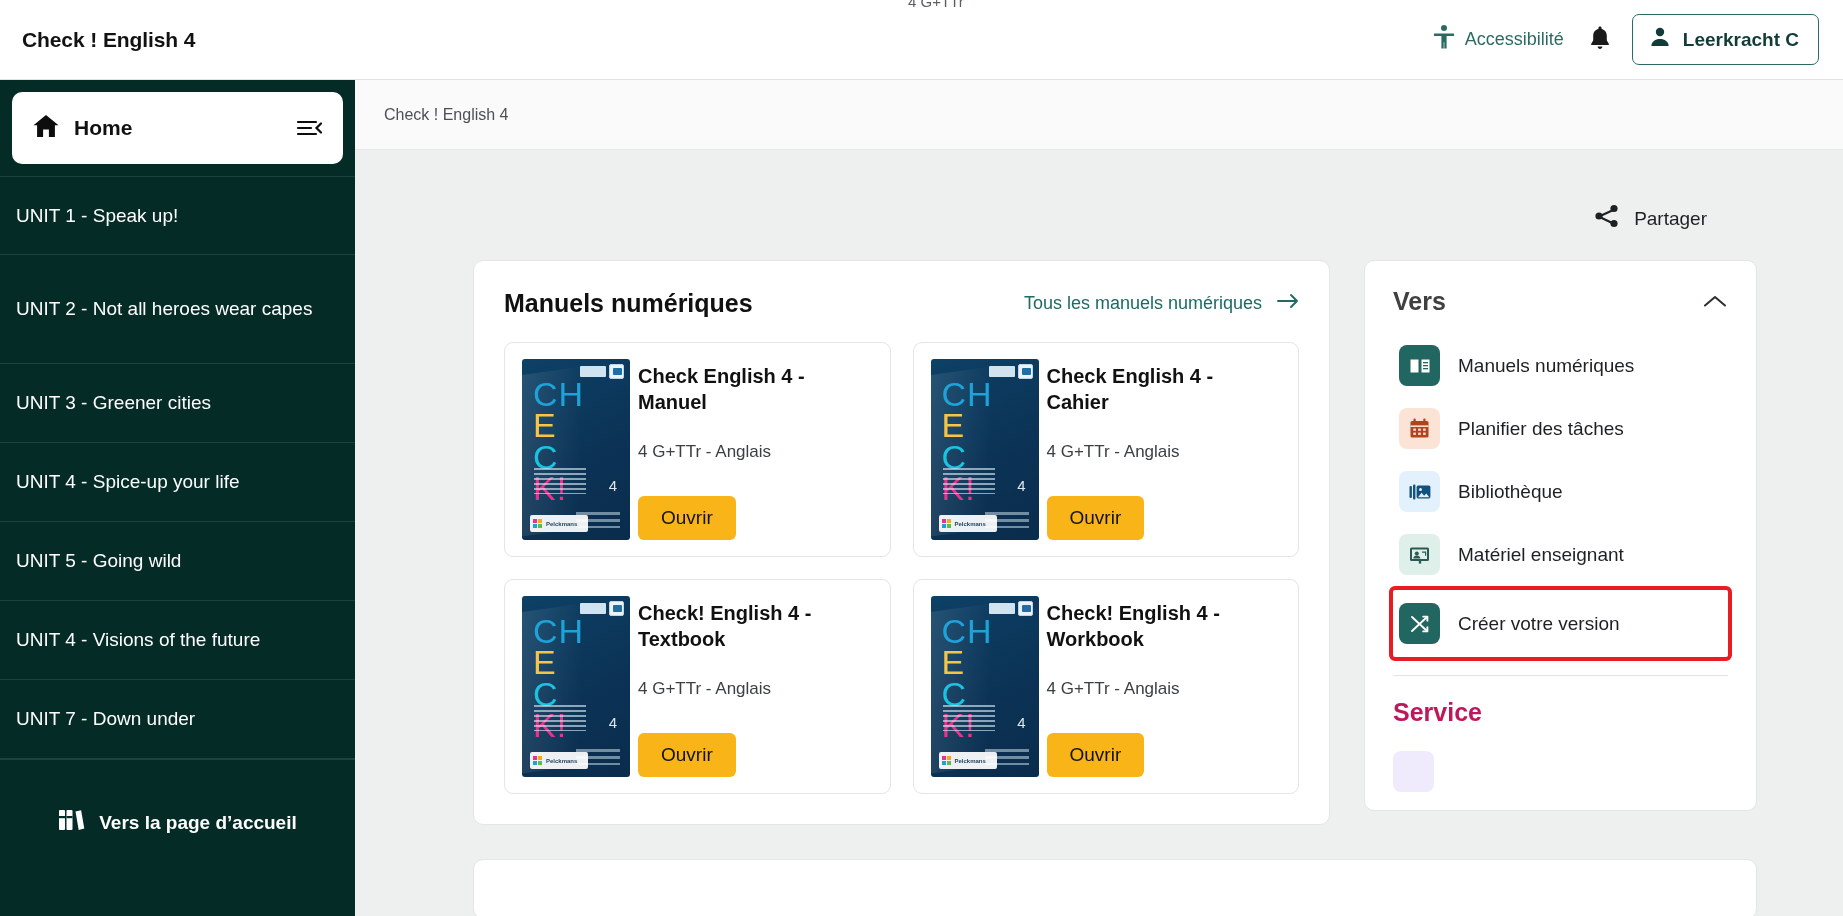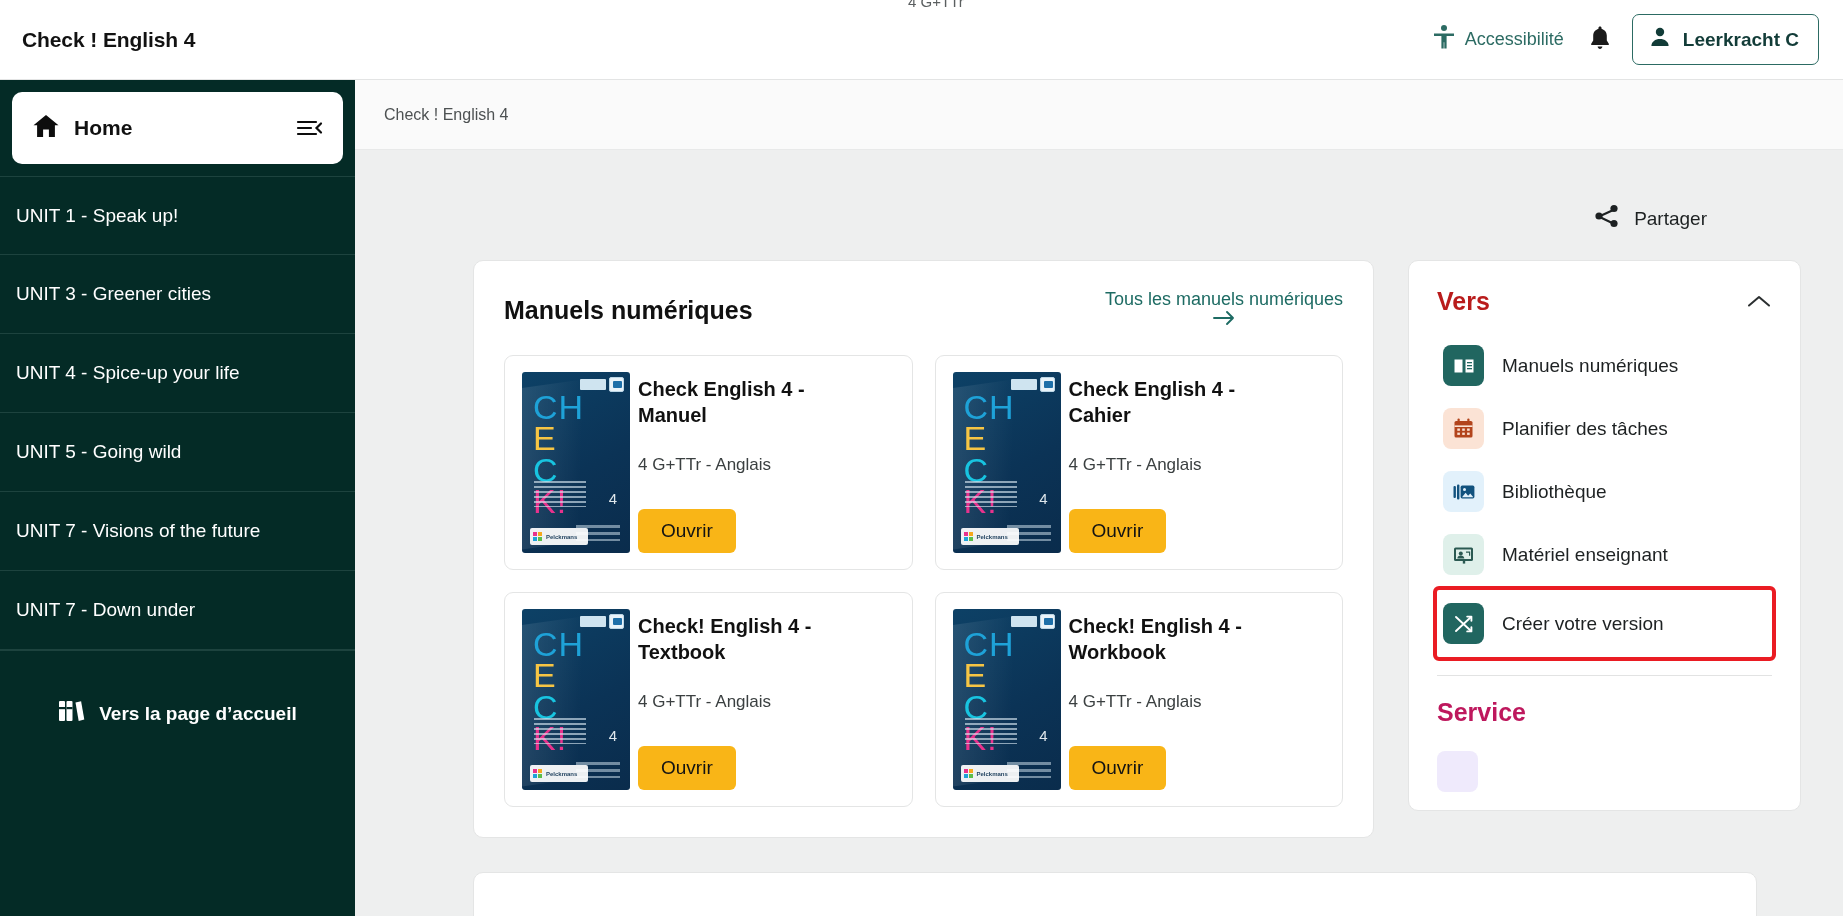--- a/index.html
+++ b/index.html
@@ -101,32 +101,32 @@
     border-bottom: 5px solid #f9b517; padding-bottom: 10px;
     display: inline-block; letter-spacing: -0.3px;
   }
   .share-btn {
     margin-left: auto; display: flex; align-items: center; gap: 14px;
     font-size: 19px; color: #1d2122; cursor: pointer; margin-top: 12px;
     margin-right: 86px;
   }
 
   .content-grid {
-    display: flex; gap: 34px; padding: 27px 42px 0 118px;
+    display: flex; gap: 34px; padding: 27px 86px 0 118px;
   }
   .panel {
     background: #ffffff; border: 1px solid #e4e5e5; border-radius: 10px;
   }
   .left-col { flex: 1 1 auto; }
   .manuals-card { padding: 28px 30px 30px 30px; }
   .manuals-head { display: flex; align-items: center; }
   .manuals-title { font-size: 25px; font-weight: bold; color: #111; }
   .all-manuals {
-    margin-left: auto; display: flex; align-items: center; 
-    color: #1d6b63; font-size: 18px; cursor: pointer; flex-direction: column;
+    margin-left: auto; display: flex; align-items: center; gap: 15px;
+    color: #1d6b63; font-size: 18px; cursor: pointer;
   }
   .book-grid {
     display: grid; grid-template-columns: 1fr 1fr; gap: 22px; margin-top: 24px;
   }
   .book-card {
     border: 1px solid #e4e5e5; border-radius: 9px;
     padding: 16px 16px 16px 17px; display: flex; gap: 8px;
     background: #fff; cursor: pointer;
   }
   .cover {
@@ -208,21 +208,21 @@
   }
   .next-card {
     margin: 34px 86px 0 118px; height: 60px;
     background: #fff; border: 1px solid #e4e5e5; border-radius: 10px;
   }
 
   
   .right-col { flex: 0 0 393px; }
   .vers-card { padding: 26px 28px 0 28px; padding-bottom: 18px; }
   .vers-head { display: flex; align-items: center; }
-  .vers-title { font-size: 25px; font-weight: bold; color: #b91c1c; }
+  .vers-title { font-size: 25px; font-weight: bold; color: #404040; }
   .chev { margin-left: auto; cursor: pointer; display: flex; }
   .vers-list { margin-top: 18px; }
   .vers-item {
     display: flex; align-items: center; gap: 18px;
     padding: 11px 6px; cursor: pointer; border-radius: 4px;
   }
   .vers-item .tile {
     width: 41px; height: 41px; border-radius: 8px; flex: 0 0 auto;
     display: flex; align-items: center; justify-content: center;
   }
@@ -294,31 +294,34 @@
         <svg width="28" height="20" viewBox="0 0 28 20" fill="none" stroke="#0d0d0d" stroke-width="2.2" stroke-linecap="round">
           <path d="M3 4h18M3 10h13M3 16h18"></path>
           <path d="M26 5.5L21.5 10l4.5 4.5"></path>
         </svg>
       </span>
     </div>
 
     <div class="unit first">
       <span>UNIT 1 - Speak up!</span>
     </div>
+    <div class="unit tall">
+      <span>UNIT 2 - Not all heroes wear capes</span>
+    </div>
     <div class="unit">
       <span>UNIT 3 - Greener cities</span>
     </div>
     <div class="unit">
       <span>UNIT 4 - Spice-up your life</span>
     </div>
     <div class="unit">
       <span>UNIT 5 - Going wild</span>
     </div>
     <div class="unit">
-      <span>UNIT 7 - Visions of the future</span>
+      <span>UNIT 4 - Visions of the future</span>
     </div>
     <div class="unit">
       <span>UNIT 7 - Down under</span>
     </div>
 
     <div class="home-foot">
       <span class="ico">
         <svg width="27" height="24" viewBox="0 0 27 24" fill="#ffffff">
           <rect x="1" y="2" width="6" height="20" rx="1"></rect>
           <rect x="8.5" y="2" width="6" height="20" rx="1"></rect>

